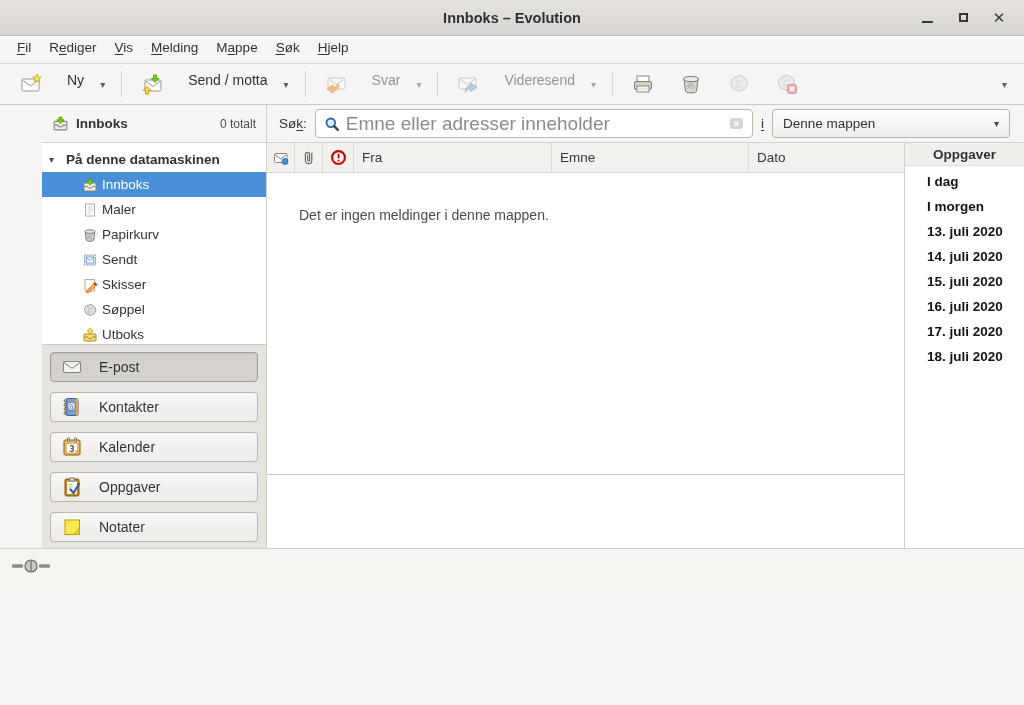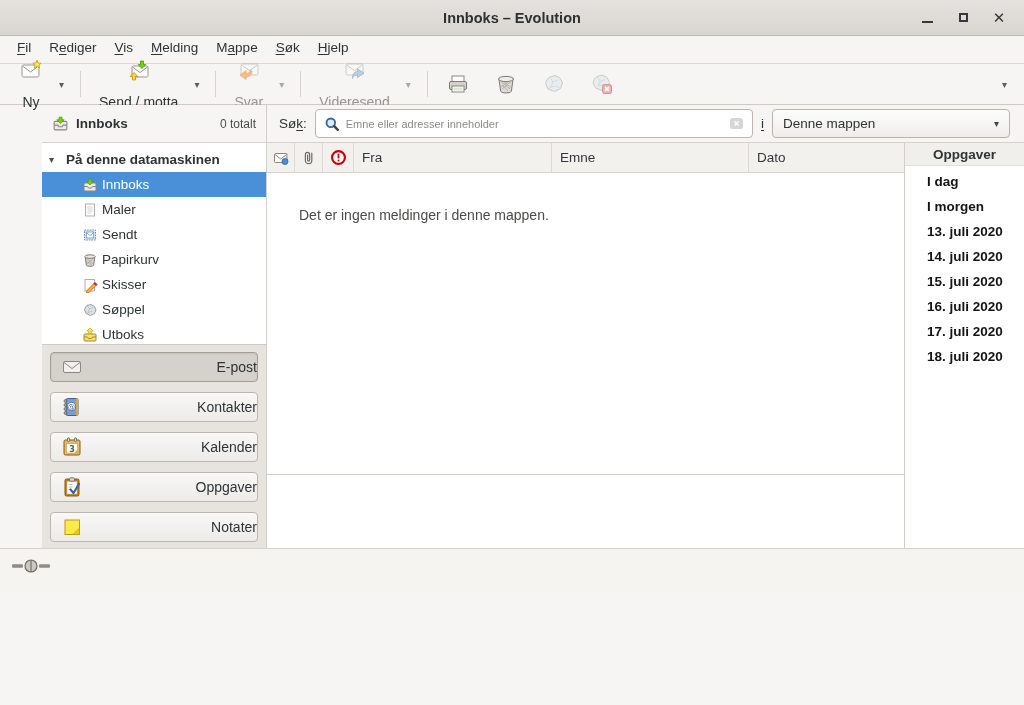--- a/index.html
+++ b/index.html
@@ -38,21 +38,21 @@
   }
   .menu-item { padding:4px 9px; font-size:13.5px; cursor:default; }
   .mn { text-decoration:underline; text-underline-offset:2px; }
 
   
   .toolbar {
     height:41px; flex:0 0 41px; background:#f6f5f3;
     border-bottom:1px solid #cfcac3;
     display:flex; align-items:center; padding:0 10px;
   }
-  .tb-btn { display:flex; align-items:center; gap:12px; padding:5px 9px; border-radius:4px; background:transparent; border:none; font-size:14px; color:#2e3436; cursor:default;flex-direction:column; }
+  .tb-btn { display:flex; align-items:flex-start; gap:24px; padding:5px 9px; border-radius:4px; background:transparent; border:none; font-size:14px; color:#2e3436; cursor:default; }
   .tb-arrow { padding:5px 7px; border:none; background:transparent; font-size:10px; color:#5a5f62; cursor:default; }
   .tb-sep { width:1px; height:26px; background:#d8d3cd; margin:0 9px; flex:0 0 1px; }
   .disabled { color:#98948f !important; }
   .disabled svg { opacity:.45; }
   .disabled.tb-arrow { color:#aaa6a1 !important; }
   .tb-right { display:flex; align-items:center; gap:6px; }
   .tb-overflow { margin-left:auto; }
 
   
   .content { flex:1 1 auto; display:flex; min-height:0; }
@@ -71,37 +71,37 @@
   .tree-row { display:flex; align-items:center; height:25px; padding-left:40px; gap:4px; font-size:13.5px; color:#2e3436; }
   .tree-row.selected { background:#4a90d9; color:#fff; }
   .tree-row svg { flex:0 0 16px; }
   .tree-plain { display:flex; align-items:center; height:25px; padding-left:22px; font-weight:bold; font-size:13px; }
 
   .switcher { flex:0 0 204px; background:#e7e4e0; border-top:1px solid #d0cbc5; padding:7px 8px 0 8px; display:flex; flex-direction:column; gap:10px; }
   .sw-btn {
     height:30px; border:1px solid #bcb6ae; border-radius:4px;
     background:linear-gradient(#f9f8f7,#edebe8);
     display:flex; align-items:center; gap:16px; padding-left:10px;
-    font-size:14px; color:#2e3436; cursor:default;justify-content:space-between;
+    font-size:14px; color:#2e3436; cursor:default;
   }
   .sw-btn.active { background:#d5d1cc; border-color:#a49d94; box-shadow:inset 0 1px 2px rgba(0,0,0,.08); }
 
   
   .main { flex:1 1 auto; display:flex; flex-direction:column; min-width:0; }
   .searchrow {
     height:38px; flex:0 0 38px; background:#f6f5f3; border-bottom:1px solid #d6d1cb;
     display:flex; align-items:center; padding:0 14px 0 12px; gap:8px;
   }
   .search-label { font-size:13.5px; }
   .search-entry {
     flex:1 1 auto; height:29px; background:#fff; border:1px solid #bcb6ae; border-radius:4px;
     display:flex; align-items:center; padding:0 8px; gap:6px;
   }
   .search-entry input {
-    flex:1; border:none; outline:none; font-family:inherit; font-size:11px; color:#2e3436; background:transparent;
+    flex:1; border:none; outline:none; font-family:inherit; font-size:19px; color:#2e3436; background:transparent;
   }
   .search-entry input::placeholder { color:#8e8b87; }
   .scope-label { font-size:13.5px; }
   .scope-combo {
     width:238px; flex:0 0 238px; height:29px; border:1px solid #b9b3ab; border-radius:4px;
     background:linear-gradient(#fdfdfc,#efedea);
     display:flex; align-items:center; padding:0 10px; font-size:13.5px; cursor:default;
   }
   .scope-combo .chev { margin-left:auto; font-size:10px; color:#44484b; }
 
@@ -263,33 +263,33 @@
         </div>
         <div class="tree-row">
           <svg width="16" height="16" viewBox="0 0 16 16">
               <rect x="3.5" y="2" width="9" height="12" fill="#fdfdfc" stroke="#b3aea7"></rect>
               <path d="M5.5 5 h5 M5.5 7 h5 M5.5 9 h5 M5.5 11 h3" stroke="#d4d0ca" stroke-width=".9" fill="none"></path>
             </svg>
           <span>Maler</span>
         </div>
         <div class="tree-row">
           <svg width="16" height="16" viewBox="0 0 16 16">
+              <path d="M3.2 5 L4.3 13.2 a3.8 1.5 0 0 0 7.4 0 L12.8 5" fill="#d7d4cf" stroke="#7f7a73"></path>
+              <ellipse cx="8" cy="4.6" rx="5.2" ry="1.8" fill="#eceae7" stroke="#7f7a73"></ellipse>
+              <path d="M4.5 6.5 L11 12 M11.5 6.5 L5 12 M5 9.5 L10 13" stroke="#a29d96" stroke-width=".7" fill="none"></path>
+            </svg>
+          <span>Papirkurv</span>
+        </div>
+        <div class="tree-row">
+          <svg width="16" height="16" viewBox="0 0 16 16">
               <rect x="2.5" y="3" width="11" height="10" fill="#dcebf8" stroke="#6d8fb8" stroke-dasharray="1.6 1"></rect>
               <rect x="4.3" y="5" width="7.4" height="6" fill="#fff" stroke="#6d8fb8" stroke-width=".8"></rect>
               <path d="M4.3 5.5 L8 8.5 L11.7 5.5" fill="none" stroke="#6d8fb8" stroke-width=".8"></path>
             </svg>
           <span>Sendt</span>
-        </div>
-        <div class="tree-row">
-          <svg width="16" height="16" viewBox="0 0 16 16">
-              <path d="M3.2 5 L4.3 13.2 a3.8 1.5 0 0 0 7.4 0 L12.8 5" fill="#d7d4cf" stroke="#7f7a73"></path>
-              <ellipse cx="8" cy="4.6" rx="5.2" ry="1.8" fill="#eceae7" stroke="#7f7a73"></ellipse>
-              <path d="M4.5 6.5 L11 12 M11.5 6.5 L5 12 M5 9.5 L10 13" stroke="#a29d96" stroke-width=".7" fill="none"></path>
-            </svg>
-          <span>Papirkurv</span>
         </div>
         <div class="tree-row">
           <svg width="16" height="16" viewBox="0 0 16 16">
               <rect x="3" y="2.5" width="9.5" height="11.5" fill="#fdfdfc" stroke="#b3aea7"></rect>
               <path d="M5 13.5 L12 6.5 L14 8.5 L7 15.5 L4.5 16 Z" fill="#fcaf3e" stroke="#ce5c00" stroke-width=".8"></path>
               <path d="M12 6.5 L13 5.5 L15 7.5 L14 8.5 Z" fill="#ef2929" stroke="#a40000" stroke-width=".7"></path>
             </svg>
           <span>Skisser</span>
         </div>
         <div class="tree-row">

